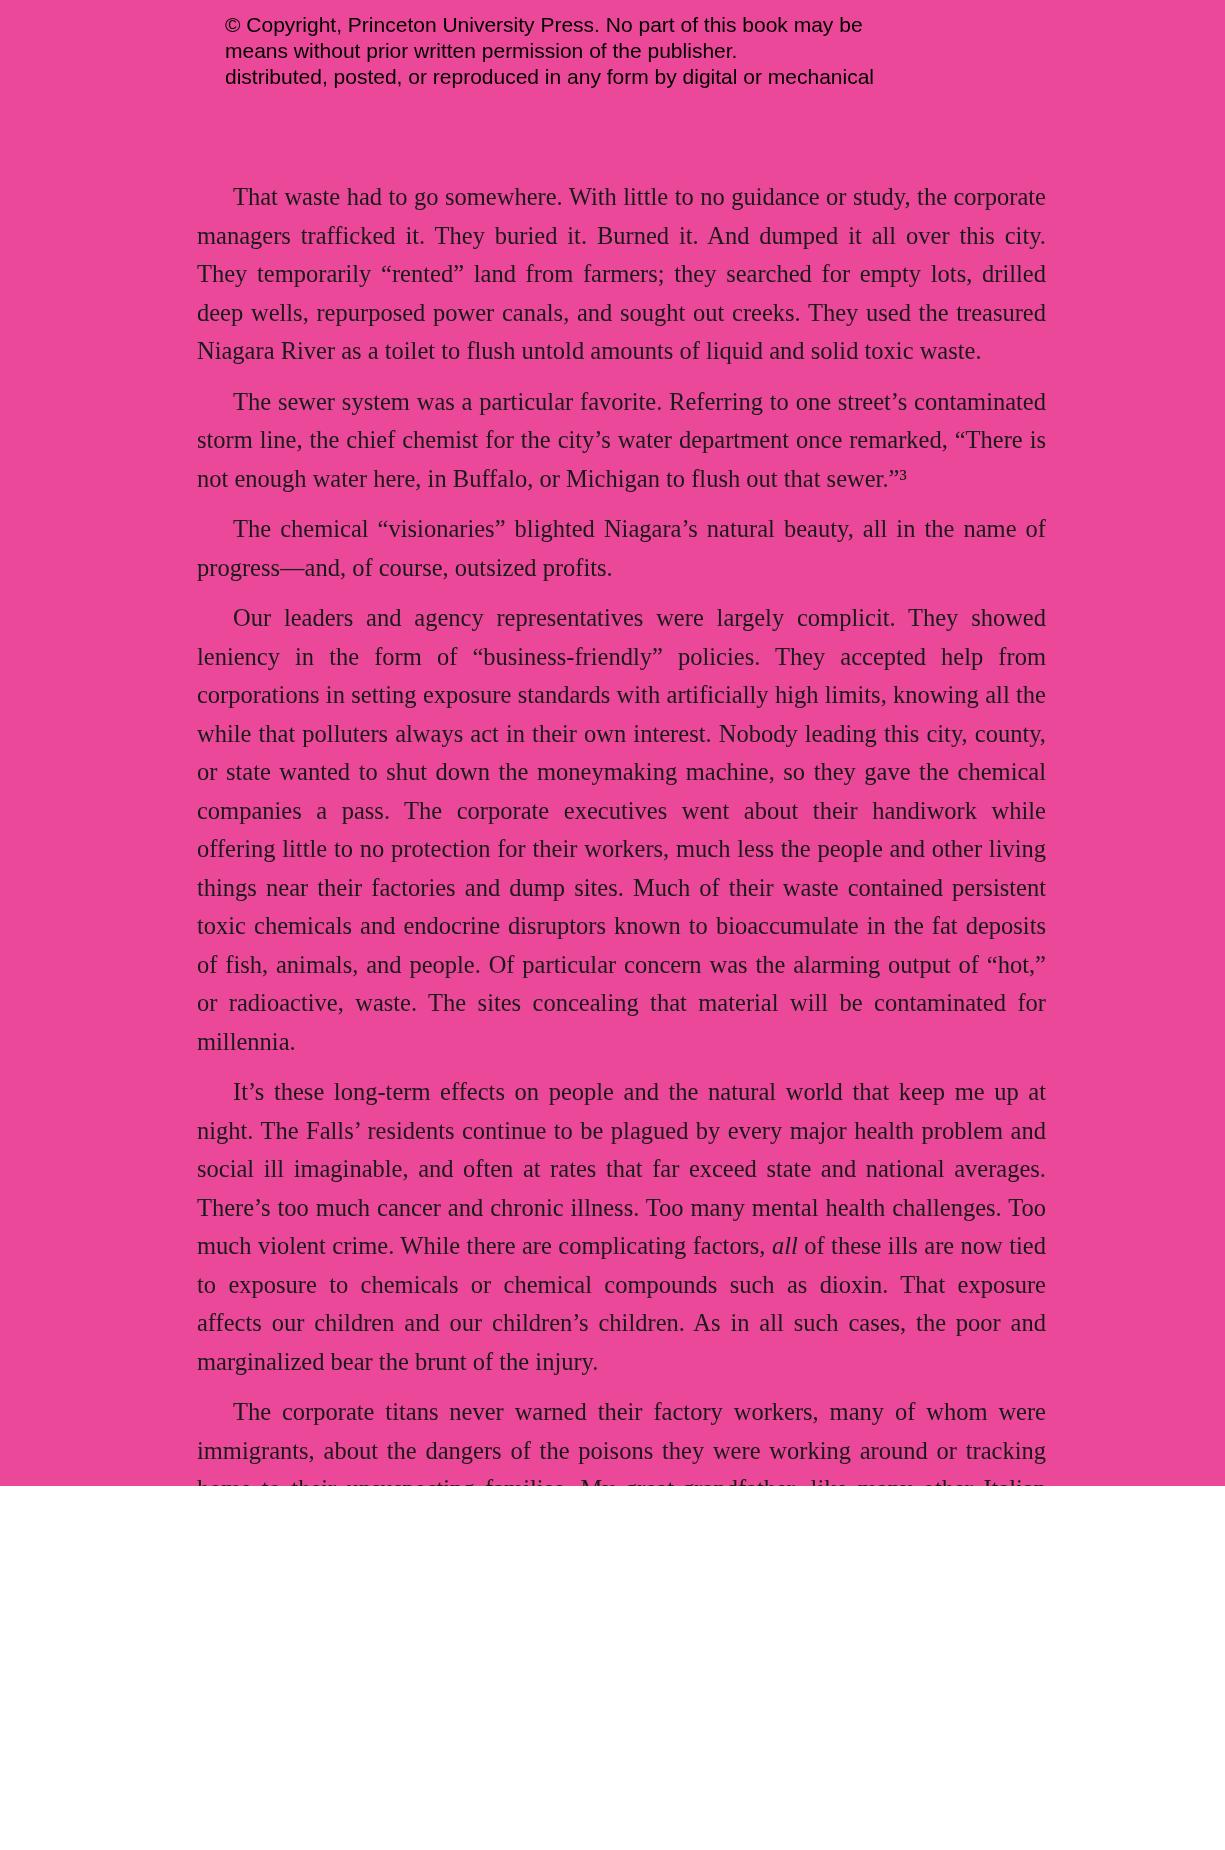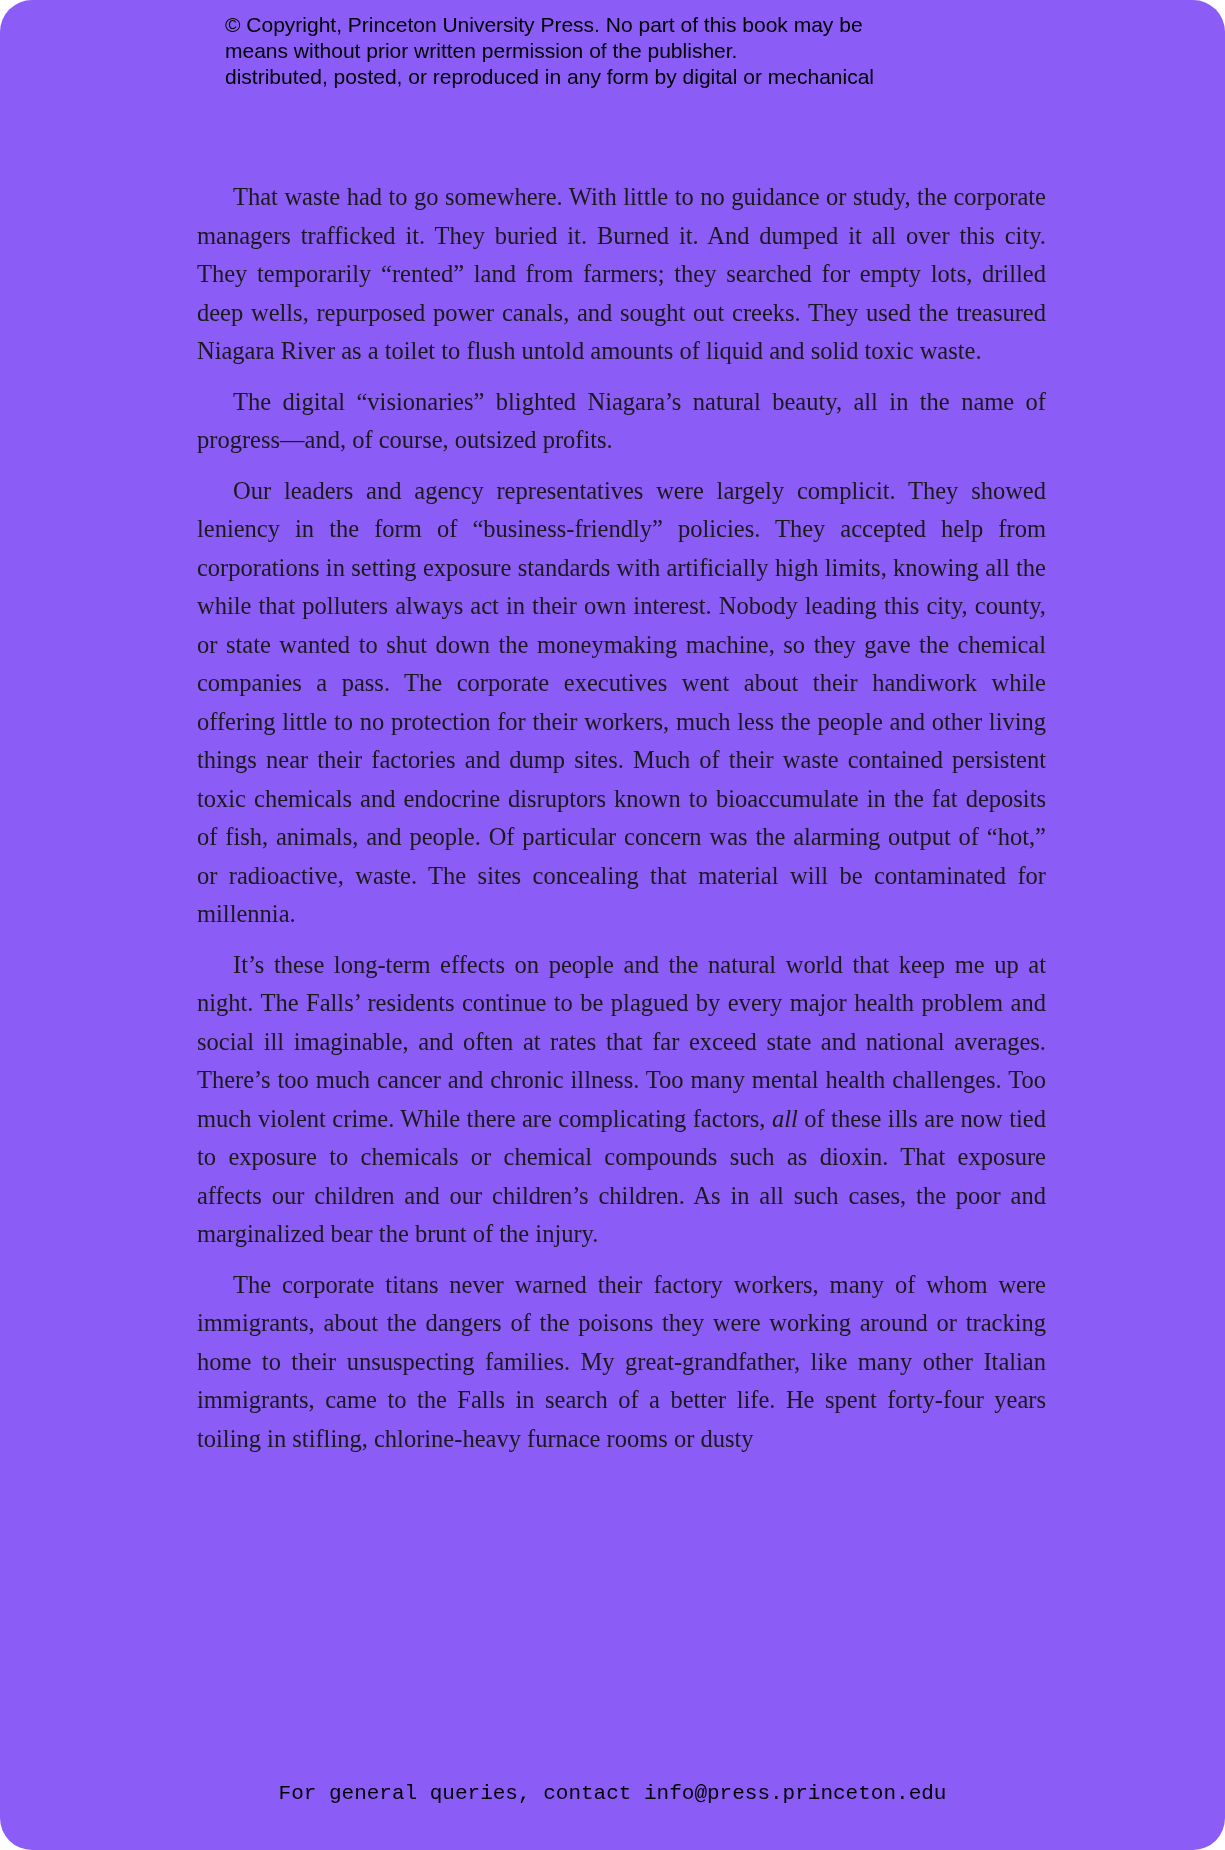--- a/index.html
+++ b/index.html
@@ -1,25 +1,24 @@
 <!DOCTYPE html>
 <html><head>
 <meta charset="utf-8">
 <style>
   html, body { margin: 0; padding: 0; background: #ffffff; }
 
   .page {
     position: relative;
     width: 1225px;
-    height: 1850px;
-    background: #8b5cf6;
+    height: 1486px;
+    background: #ec4899;
     font-family: "Liberation Serif", "DejaVu Serif", serif;
     color: #1a1a1a;
     overflow: hidden;
-    border-radius: 32px;
   }
 
   .copyright {
     position: absolute;
     left: 225px;
     top: 12px;
     font-family: "Liberation Sans", "DejaVu Sans", sans-serif;
     font-size: 21px;
     line-height: 26px;
     color: #000000;
@@ -78,21 +77,22 @@
 
   <div class="copyright">
     <div>© Copyright, Princeton University Press. No part of this book may be</div>
     <div>means without prior written permission of the publisher.</div>
     <div>distributed, posted, or reproduced in any form by digital or mechanical</div>
   </div>
 
 
   <main class="body-text">
     <p>That waste had to go somewhere. With little to no guidance or study, the corporate managers trafficked it. They buried it. Burned it. And dumped it all over this city. They temporarily “rented” land from farmers; they searched for empty lots, drilled deep wells, repurposed power canals, and sought out creeks. They used the treasured Niagara River as a toilet to flush untold amounts of liquid and solid toxic waste.</p>
-    <p>The digital “visionaries” blighted Niagara’s natural beauty, all in the name of progress—and, of course, outsized profits.</p>
+    <p>The sewer system was a particular favorite. Referring to one street’s contaminated storm line, the chief chemist for the city’s water department once remarked, “There is not enough water here, in Buffalo, or Michigan to flush out that sewer.”³</p>
+    <p>The chemical “visionaries” blighted Niagara’s natural beauty, all in the name of progress—and, of course, outsized profits.</p>
     <p>Our leaders and agency representatives were largely complicit. They showed leniency in the form of “business-friendly” policies. They accepted help from corporations in setting exposure standards with artificially high limits, knowing all the while that polluters always act in their own interest. Nobody leading this city, county, or state wanted to shut down the moneymaking machine, so they gave the chemical companies a pass. The corporate executives went about their handiwork while offering little to no protection for their workers, much less the people and other living things near their factories and dump sites. Much of their waste contained persistent toxic chemicals and endocrine disruptors known to bioaccumulate in the fat deposits of fish, animals, and people. Of particular concern was the alarming output of “hot,” or radioactive, waste. The sites concealing that material will be contaminated for millennia.</p>
     <p>It’s these long-term effects on people and the natural world that keep me up at night. The Falls’ residents continue to be plagued by every major health problem and social ill imaginable, and often at rates that far exceed state and national averages. There’s too much cancer and chronic illness. Too many mental health challenges. Too much violent crime. While there are complicating factors, <em>all</em> of these ills are now tied to exposure to chemicals or chemical compounds such as dioxin. That exposure affects our children and our children’s children. As in all such cases, the poor and marginalized bear the brunt of the injury.</p>
     <p>The corporate titans never warned their factory workers, many of whom were immigrants, about the dangers of the poisons they were working around or tracking home to their unsuspecting families. My great-grandfather, like many other Italian immigrants, came to the Falls in search of a better life. He spent forty-four years toiling in stifling, chlorine-heavy furnace rooms or dusty</p>
   </main>
 
   <div class="page-footer">For general queries, contact info@press.princeton.edu</div>
 
 </div>
 
 </body></html>

